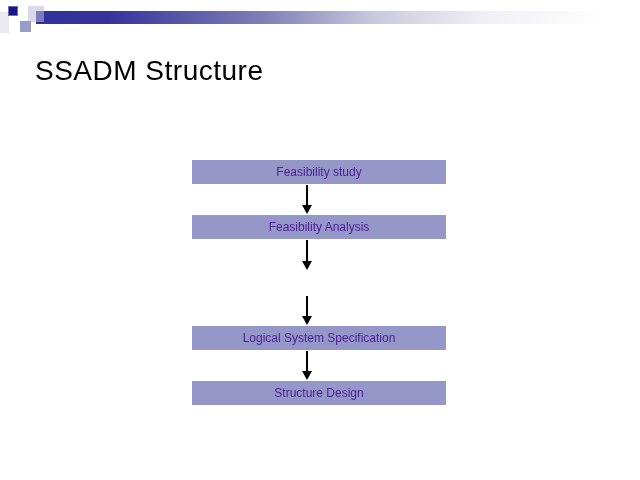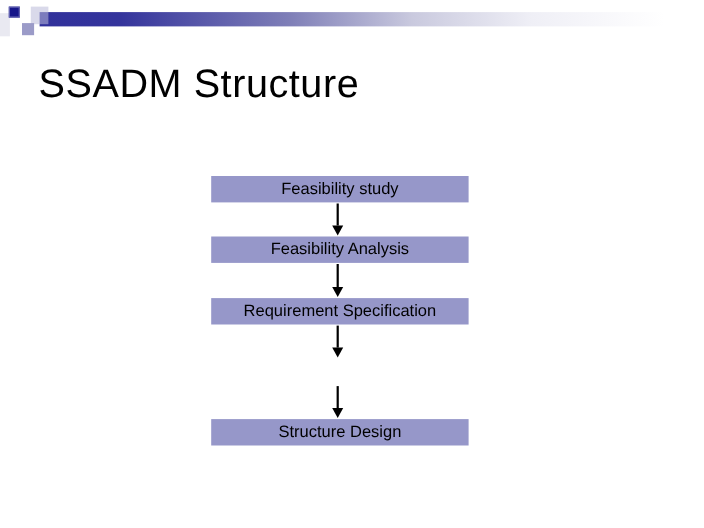--- a/index.html
+++ b/index.html
@@ -28,35 +28,35 @@
     background: #16168a; border: 1px solid #6a6ab5; box-sizing: border-box;
   }
   .sq-translucent { left: 28px; top: 6px; width: 16px; height: 16px; background: rgba(186,186,216,0.55); }
   .sq-medium { left: 20px; top: 21px; width: 11px; height: 11px; background: #9b9bc8; }
 
   
   .title {
     position: absolute;
     left: 35px; top: 55px;
     margin: 0;
-    font-size: 36px;
+    font-size: 28px;
     font-weight: 400;
     letter-spacing: 0.5px;
     color: #000000;
     white-space: nowrap;
   }
 
   
   .flow-box {
     position: absolute;
     left: 192px;
-    width: 234px; height: 24px;
+    width: 254px; height: 24px;
     background: #9697c9;
-    color: #000000;
-    font-size: 15px;
+    color: #4c1d95;
+    font-size: 12px;
     line-height: 24px;
     text-align: center;
     white-space: nowrap;
   }
   .flow-arrow {
     position: absolute;
     left: 301px;
     width: 12px;
     display: flex;
     flex-direction: column;
@@ -78,21 +78,21 @@
   <div class="top-bar"></div>
   <div class="sq sq-light-strip"></div>
   <div class="sq sq-dark"></div>
   <div class="sq sq-translucent"></div>
   <div class="sq sq-medium"></div>
 
   <h1 class="title">SSADM Structure</h1>
 
   <div class="flow-box" style="top:160px">Feasibility study</div>
   <div class="flow-box" style="top:215px">Feasibility Analysis</div>
-  <div class="flow-box" style="top:271px">Requirement Specification</div>
+  <div class="flow-box" style="top:326px">Logical System Specification</div>
   <div class="flow-box" style="top:381px">Structure Design</div>
 
   <div class="flow-arrow" style="top:185px;height:29px">
     <div class="line"></div>
     <div class="head"></div>
   </div>
   <div class="flow-arrow" style="top:240px;height:30px">
     <div class="line"></div>
     <div class="head"></div>
   </div>

